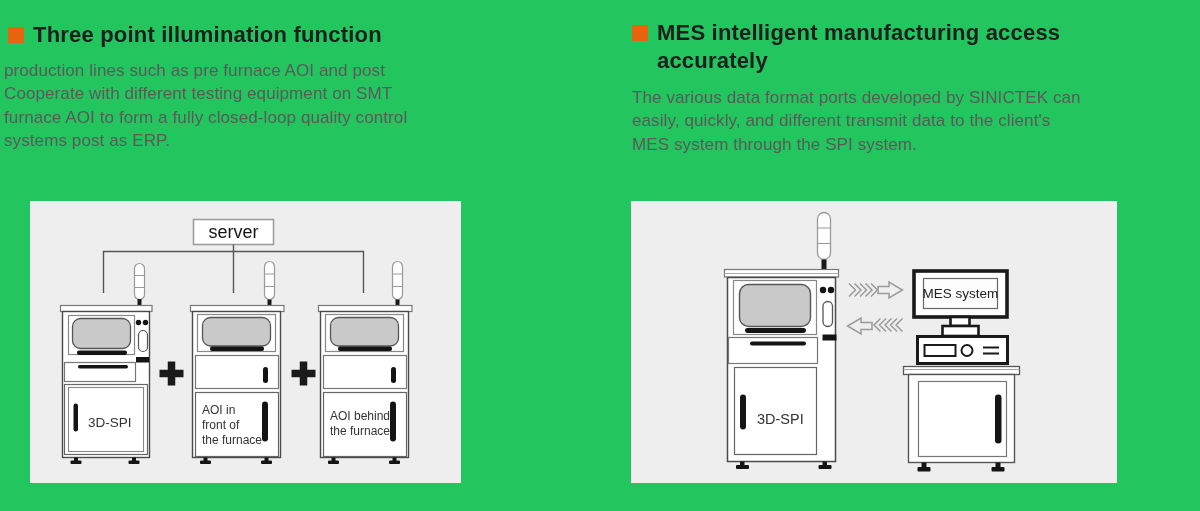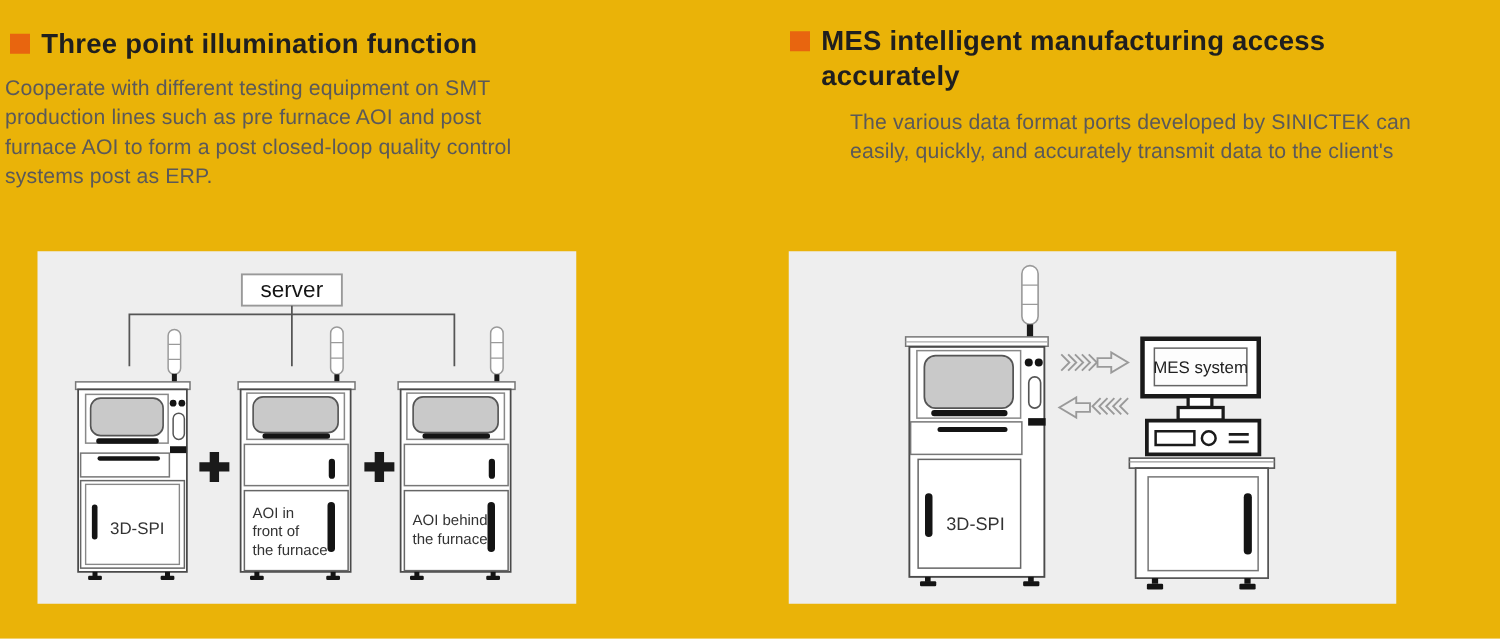--- a/index.html
+++ b/index.html
@@ -1,46 +1,46 @@
 <!DOCTYPE html>
 <html><head>
 <meta charset="utf-8">
 <style>
   html,body{margin:0;padding:0;background:#fff;}
   .page{
-    position:relative;width:1200px;height:511px;background:#eab308;overflow:hidden;
+    position:relative;width:1200px;height:511px;background:#22c55e;overflow:hidden;
     font-family:"Liberation Sans",sans-serif;
   }
   .title-row{position:absolute;display:flex;align-items:flex-start;}
   .bullet{width:16px;height:16px;background:#e8650f;flex:0 0 16px;margin-top:6px;margin-right:9px;}
   .title{font-size:22px;line-height:28px;font-weight:600;color:#1f1f1f;letter-spacing:.2px;}
   .body-text{position:absolute;font-size:17px;line-height:23.3px;color:#5b5959;letter-spacing:.1px;white-space:nowrap;}
   .panel{position:absolute;background:#eeeeee;}
   svg{display:block;}
   svg text{font-family:"Liberation Sans",sans-serif;}
   .left-title{left:8px;top:21px;}
   .left-body{left:4px;top:59px;}
   .right-title{left:632px;top:19px;justify-content:flex-end;}
-  .right-body{left:632px;top:86px;margin-left:48px;}
+  .right-body{left:632px;top:86px;}
   .panel-left{left:30px;top:201px;width:431px;height:282px;}
   .panel-right{left:631px;top:201px;width:486px;height:282px;}
 </style>
 </head>
 <body>
 
 <div class="page">
 
   <div class="title-row left-title">
     <span class="bullet"></span>
     <span class="title">Three point illumination function</span>
   </div>
   <div class="body-text left-body">
+    <div>production lines such as pre furnace AOI and post</div>
     <div>Cooperate with different testing equipment on SMT</div>
-    <div>production lines such as pre furnace AOI and post</div>
-    <div>furnace AOI to form a post closed-loop quality control</div>
+    <div>furnace AOI to form a fully closed-loop quality control</div>
     <div>systems post as ERP.</div>
   </div>
 
   <div class="panel panel-left">
     <svg width="431" height="282" viewBox="0 0 431 282">
 
       <g>
         <rect x="163.5" y="18.5" width="80" height="25" fill="#ffffff" stroke="#999" stroke-width="1.5"></rect>
         <text x="203.5" y="36.5" font-size="18" fill="#151515" text-anchor="middle">server</text>
       </g>
@@ -135,21 +135,22 @@
 
   <div class="title-row right-title">
     <span class="bullet"></span>
     <span class="title">
       <div>MES intelligent manufacturing access</div>
       <div>accurately</div>
     </span>
   </div>
   <div class="body-text right-body">
     <div>The various data format ports developed by SINICTEK can</div>
-    <div>easily, quickly, and accurately transmit data to the client's</div>
+    <div>easily, quickly, and different transmit data to the client's</div>
+    <div>MES system through the SPI system.</div>
   </div>
 
   <div class="panel panel-right">
     <svg width="486" height="282" viewBox="0 0 486 282">
 
       <g>
         <g>
           <rect x="186.5" y="11.5" width="13" height="47" rx="6.5" fill="#fff" stroke="#9a9a9a" stroke-width="1.3"></rect>
           <path d="M186.5,27 h13 M186.5,42.5 h13" stroke="#9a9a9a" stroke-width="1" fill="none"></path>
           <rect x="190.5" y="58.5" width="5" height="10" fill="#1a1a1a"></rect>

